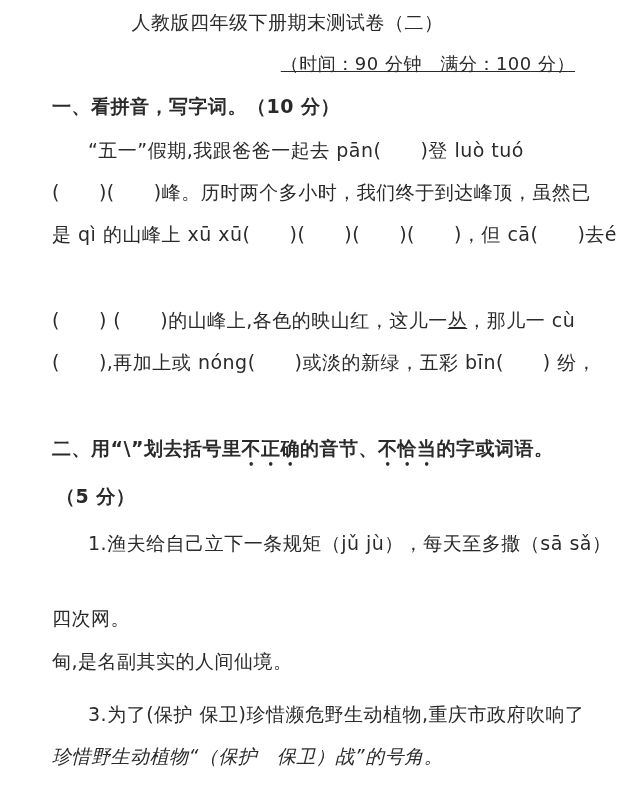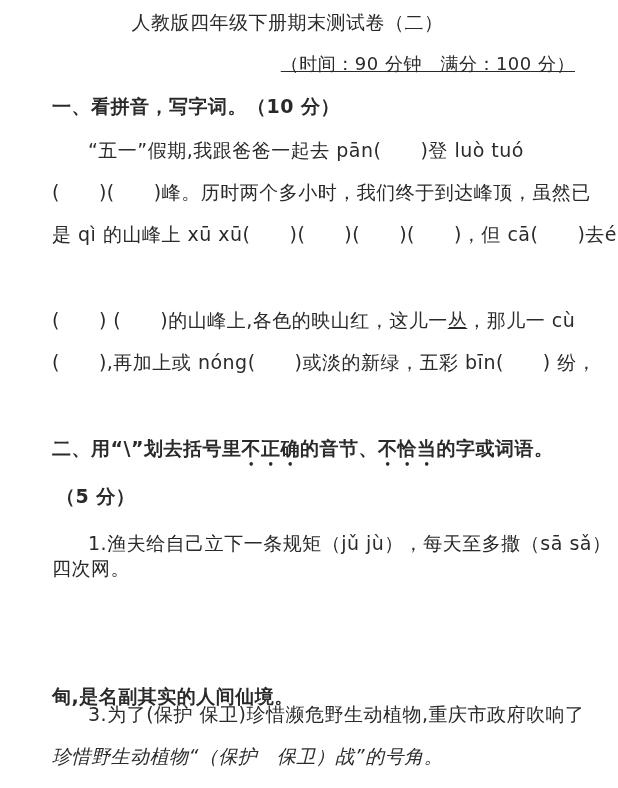--- a/index.html
+++ b/index.html
@@ -37,17 +37,17 @@
   <div class="line" style="top:308px;">
     <span>(　　) (　　)的山峰上,各色的映山红，这儿一</span><span class="ul">丛</span><span>，那儿一  cù</span>
   </div>
 
   <div class="line heading" style="top:436px;">
     <span>二、用“\”划去括号里</span><span class="dot">不正确</span><span>的音节、</span><span class="dot">不恰当</span><span>的字或词语。</span>
   </div>
   <div class="line heading" style="top:484px; left:56px;">（5 分）</div>
 
   <div class="line indent" style="top:531px;">1.渔夫给自己立下一条规矩（jǔ  jù），每天至多撒（sā  sǎ）</div>
-  <div class="line" style="top:556px;">四次网。</div>
-  <div class="line" style="top:684px;font-weight:bold;">甸,是名副其实的人间仙境。</div>
+  <div class="line" style="top:606px;">四次网。</div>
+  <div class="line" style="top:649px;">甸,是名副其实的人间仙境。</div>
   <div class="line indent" style="top:702px;">3.为了(保护  保卫)珍惜濒危野生动植物,重庆市政府吹响了</div>
   <div class="line" style="top:744px;font-style:italic;">珍惜野生动植物“（保护　保卫）战”的号角。</div>
 </div>
 
 </body></html>

